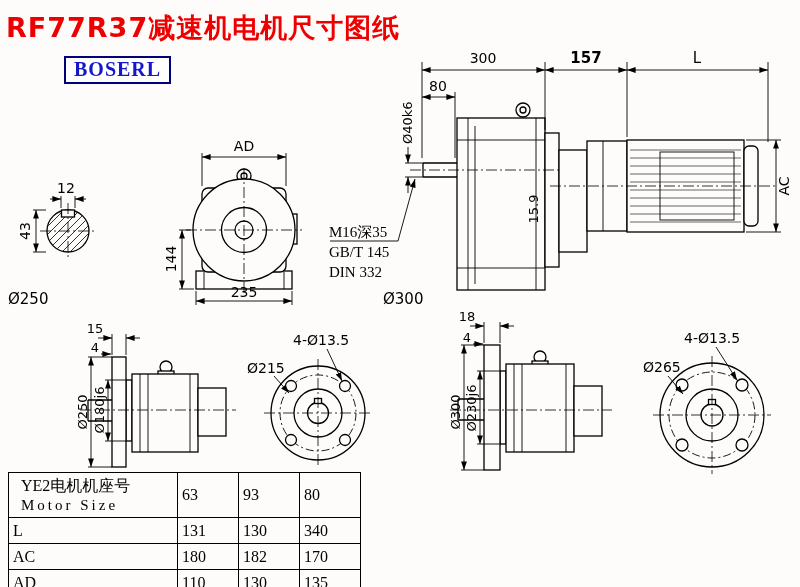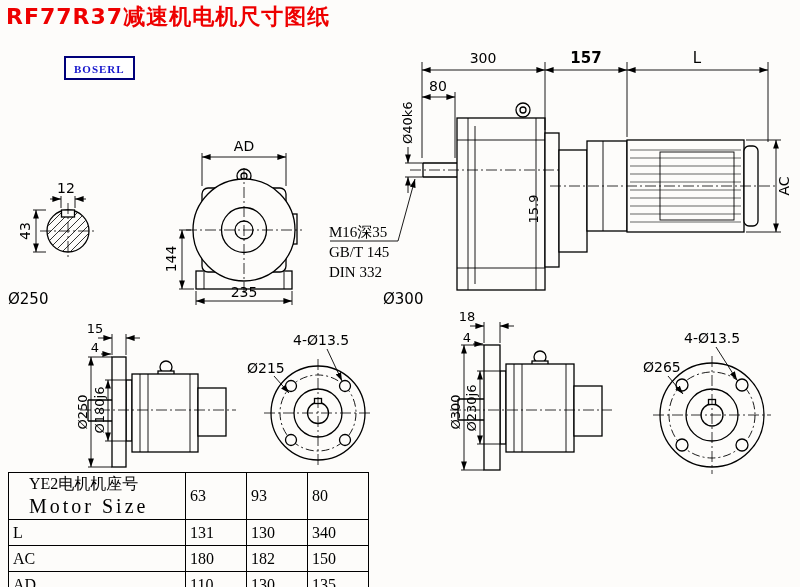--- a/index.html
+++ b/index.html
@@ -1,41 +1,41 @@
 <!DOCTYPE html>
 <html><head>
 <meta charset="utf-8">
 <style>
   html,body{margin:0;padding:0;}
   body{background:#fdfcfa;font-family:"DejaVu Sans",sans-serif;}
   .page{position:relative;width:800px;height:587px;background:#fdfcfa;overflow:hidden;}
-  .title{position:absolute;left:6px;top:2px;margin:0;font-size:22px;font-weight:bold;color:#ee0000;
+  .title{position:absolute;left:6px;top:10px;margin:0;font-size:27px;font-weight:bold;color:#ee0000;
          font-family:"DejaVu Sans",sans-serif;letter-spacing:1px;}
   .logo{position:absolute;left:64px;top:56px;border:2px solid #00007a;background:#fff;
         padding:0px 8px 1px 8px;}
-  .logo span{color:#1515cc;font-weight:bold;font-size:11px;letter-spacing:1px;
+  .logo span{color:#1515cc;font-weight:bold;font-size:20px;letter-spacing:1px;
         font-family:"Liberation Serif",serif;margin-top:19px;}
   svg{position:absolute;left:0;top:0;}
   svg text{fill:#000;font-family:"DejaVu Sans",sans-serif;}
   .ln{fill:none;stroke:#000;stroke-width:1.3;}
   .lnf{fill:#fdfcfa;stroke:#000;stroke-width:1.3;}
   .tn{fill:none;stroke:#000;stroke-width:0.9;}
   .cl{fill:none;stroke:#000;stroke-width:0.8;stroke-dasharray:11 3 2 3;}
   .bc{fill:none;stroke:#000;stroke-width:0.9;stroke-dasharray:8 3 2 3;}
   .hat{stroke:#000;stroke-width:0.8;}
   .fin{stroke:#000;stroke-width:0.6;}
   .t13{font-size:13px;} .t14{font-size:14px;} .t15{font-size:15px;}
   .bold{font-weight:bold;} .mid{text-anchor:middle;}
   .ser{font-family:"Liberation Serif",serif;}
   .size-table{position:absolute;left:8px;top:472px;border-collapse:collapse;
         font-family:"Liberation Serif",serif;font-size:16px;color:#000;}
   .size-table td{border:1.4px solid #000;text-align:left;padding:1px 4px;height:23px;}
-  .size-table td.hdr{width:152px;text-align:left;padding-left:20px;height:42px;border-radius:20px;}
+  .size-table td.hdr{width:152px;text-align:left;padding-left:12px;height:42px;border-radius:20px;}
   .size-table td.col{width:52px;}
-  .size-table .en{letter-spacing:3px;font-size:20px;}
+  .size-table .en{letter-spacing:3px;font-size:15px;}
 </style>
 </head>
 <body>
 
 <div class="page">
 
   <h1 class="title">RF77R37减速机电机尺寸图纸</h1>
 
   <div class="logo">
     <span>BOSERL</span>
@@ -292,21 +292,21 @@
       <tr>
         <td>L</td>
         <td>131</td>
         <td>130</td>
         <td>340</td>
       </tr>
       <tr>
         <td>AC</td>
         <td>180</td>
         <td>182</td>
-        <td>150</td>
+        <td>170</td>
       </tr>
       <tr>
         <td>AD</td>
         <td>110</td>
         <td>130</td>
         <td>135</td>
       </tr>
     </tbody>
   </table>
 

